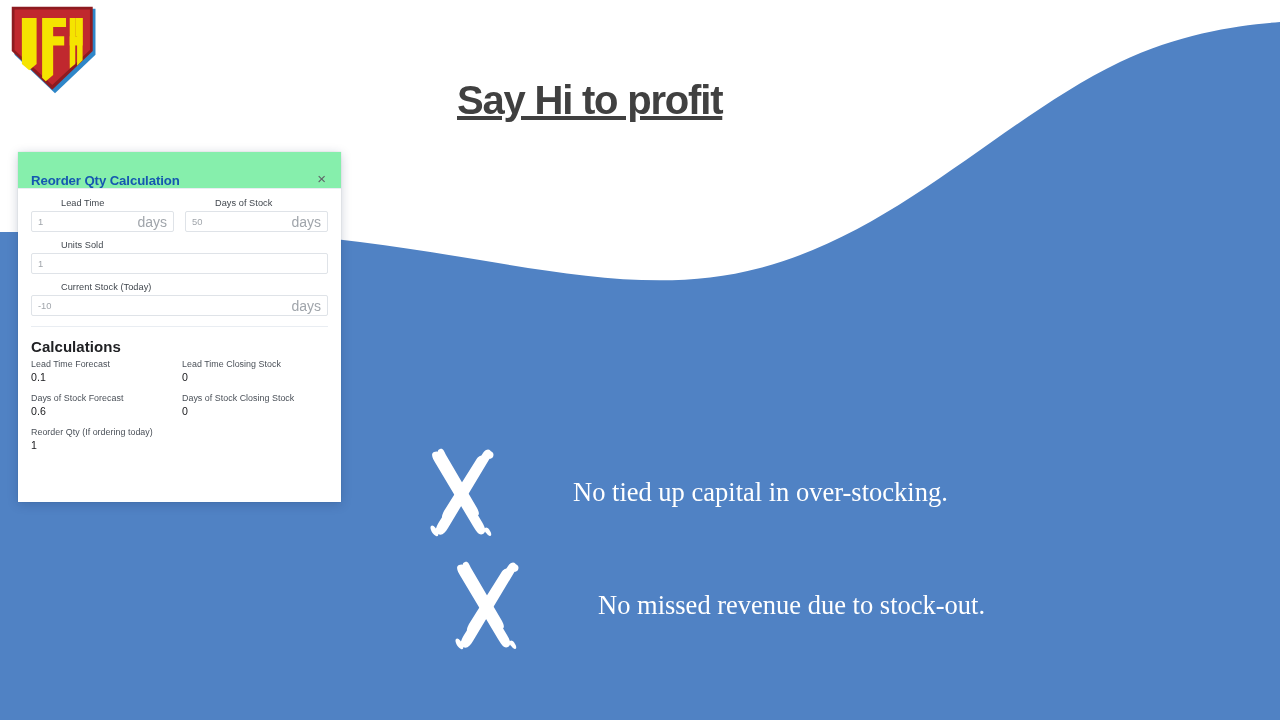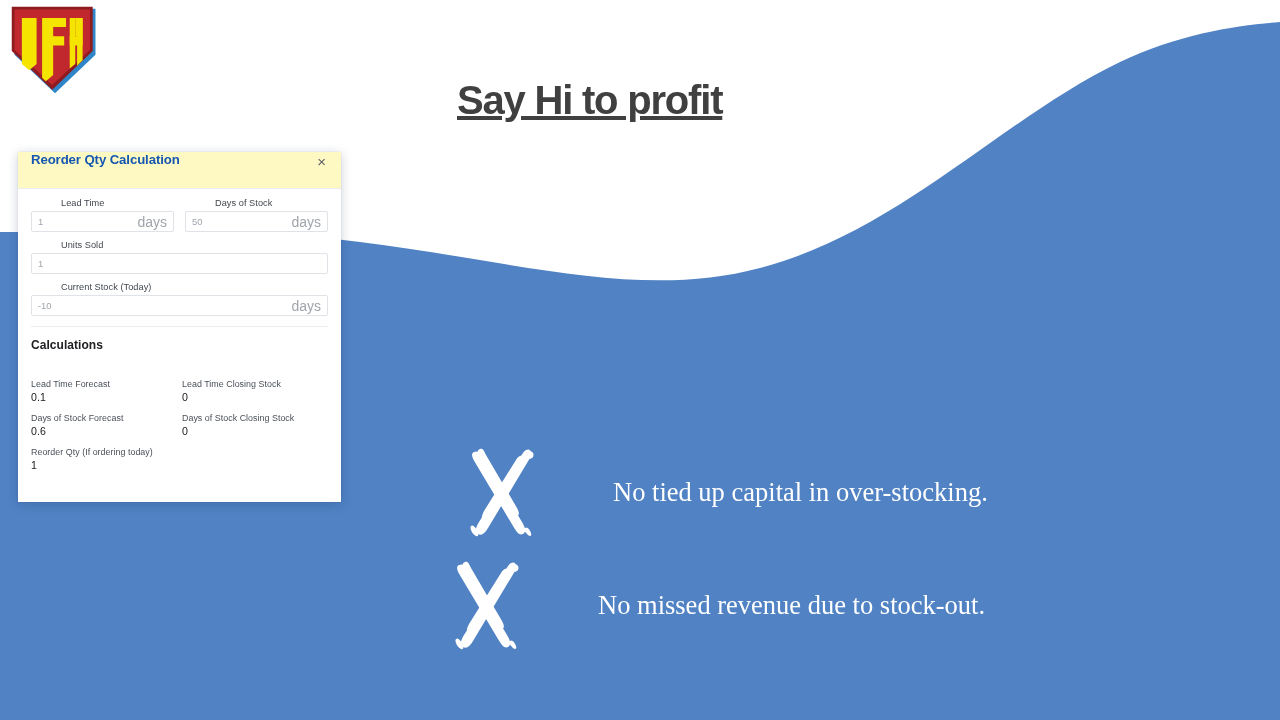--- a/index.html
+++ b/index.html
@@ -51,24 +51,24 @@
     background: #ffffff;
     box-shadow: 0 2px 10px rgba(20,40,80,0.22), 0 0 1px rgba(0,0,0,0.18);
     box-sizing: border-box;
     overflow: hidden;
   }
   .modal-header {
     position: relative;
     height: 36px;
     padding: 0 12px 0 13px;
     display: flex;
-    align-items: flex-start;
+    align-items: flex-end;
     justify-content: space-between;
     border-bottom: 1px solid #e9edf2;
-    background: #fef9c3;
+    background: #86efac;
   }
   .modal-title {
     font-size: 13.2px;
     font-weight: bold;
     color: #1557b0;
     letter-spacing: -0.1px;
     white-space: nowrap;
   }
   .modal-close {
     font-size: 15px;
@@ -125,24 +125,24 @@
     color: #a0a5ab;
     flex: 0 0 auto;
     margin-left: 4px;
   }
 
   .calc-divider {
     border-top: 1px solid #e9edf2;
     margin: 10px 0 0 0;
   }
   .calc-title {
-    font-size: 12px;
+    font-size: 15px;
     font-weight: bold;
     color: #202124;
-    margin: 11px 0 27px 0;
+    margin: 11px 0 4px 0;
     letter-spacing: 0.05px;
   }
   .calc-row {
     display: flex;
     gap: 5px;
     margin-bottom: 10px;
   }
   .calc-cell {
     flex: 1 1 0;
     min-width: 0;
@@ -186,21 +186,21 @@
     line-height: 45px;
     color: #ffffff;
   }
 
   
   .bullet {
     position: absolute;
     display: flex;
     align-items: center;
   }
-  #bullet-0 { left: 462px; top: 446px; justify-content: space-between; }
+  #bullet-0 { left: 422px; top: 446px; justify-content: space-between; }
   #bullet-1 { left: 447px; top: 559px; }
   .bullet-mark {
     width: 78px;
     height: 92px;
     flex: 0 0 auto;
   }
   .bullet-text {
     font-family: "Liberation Serif", serif;
     font-size: 26.5px;
     color: #ffffff;

